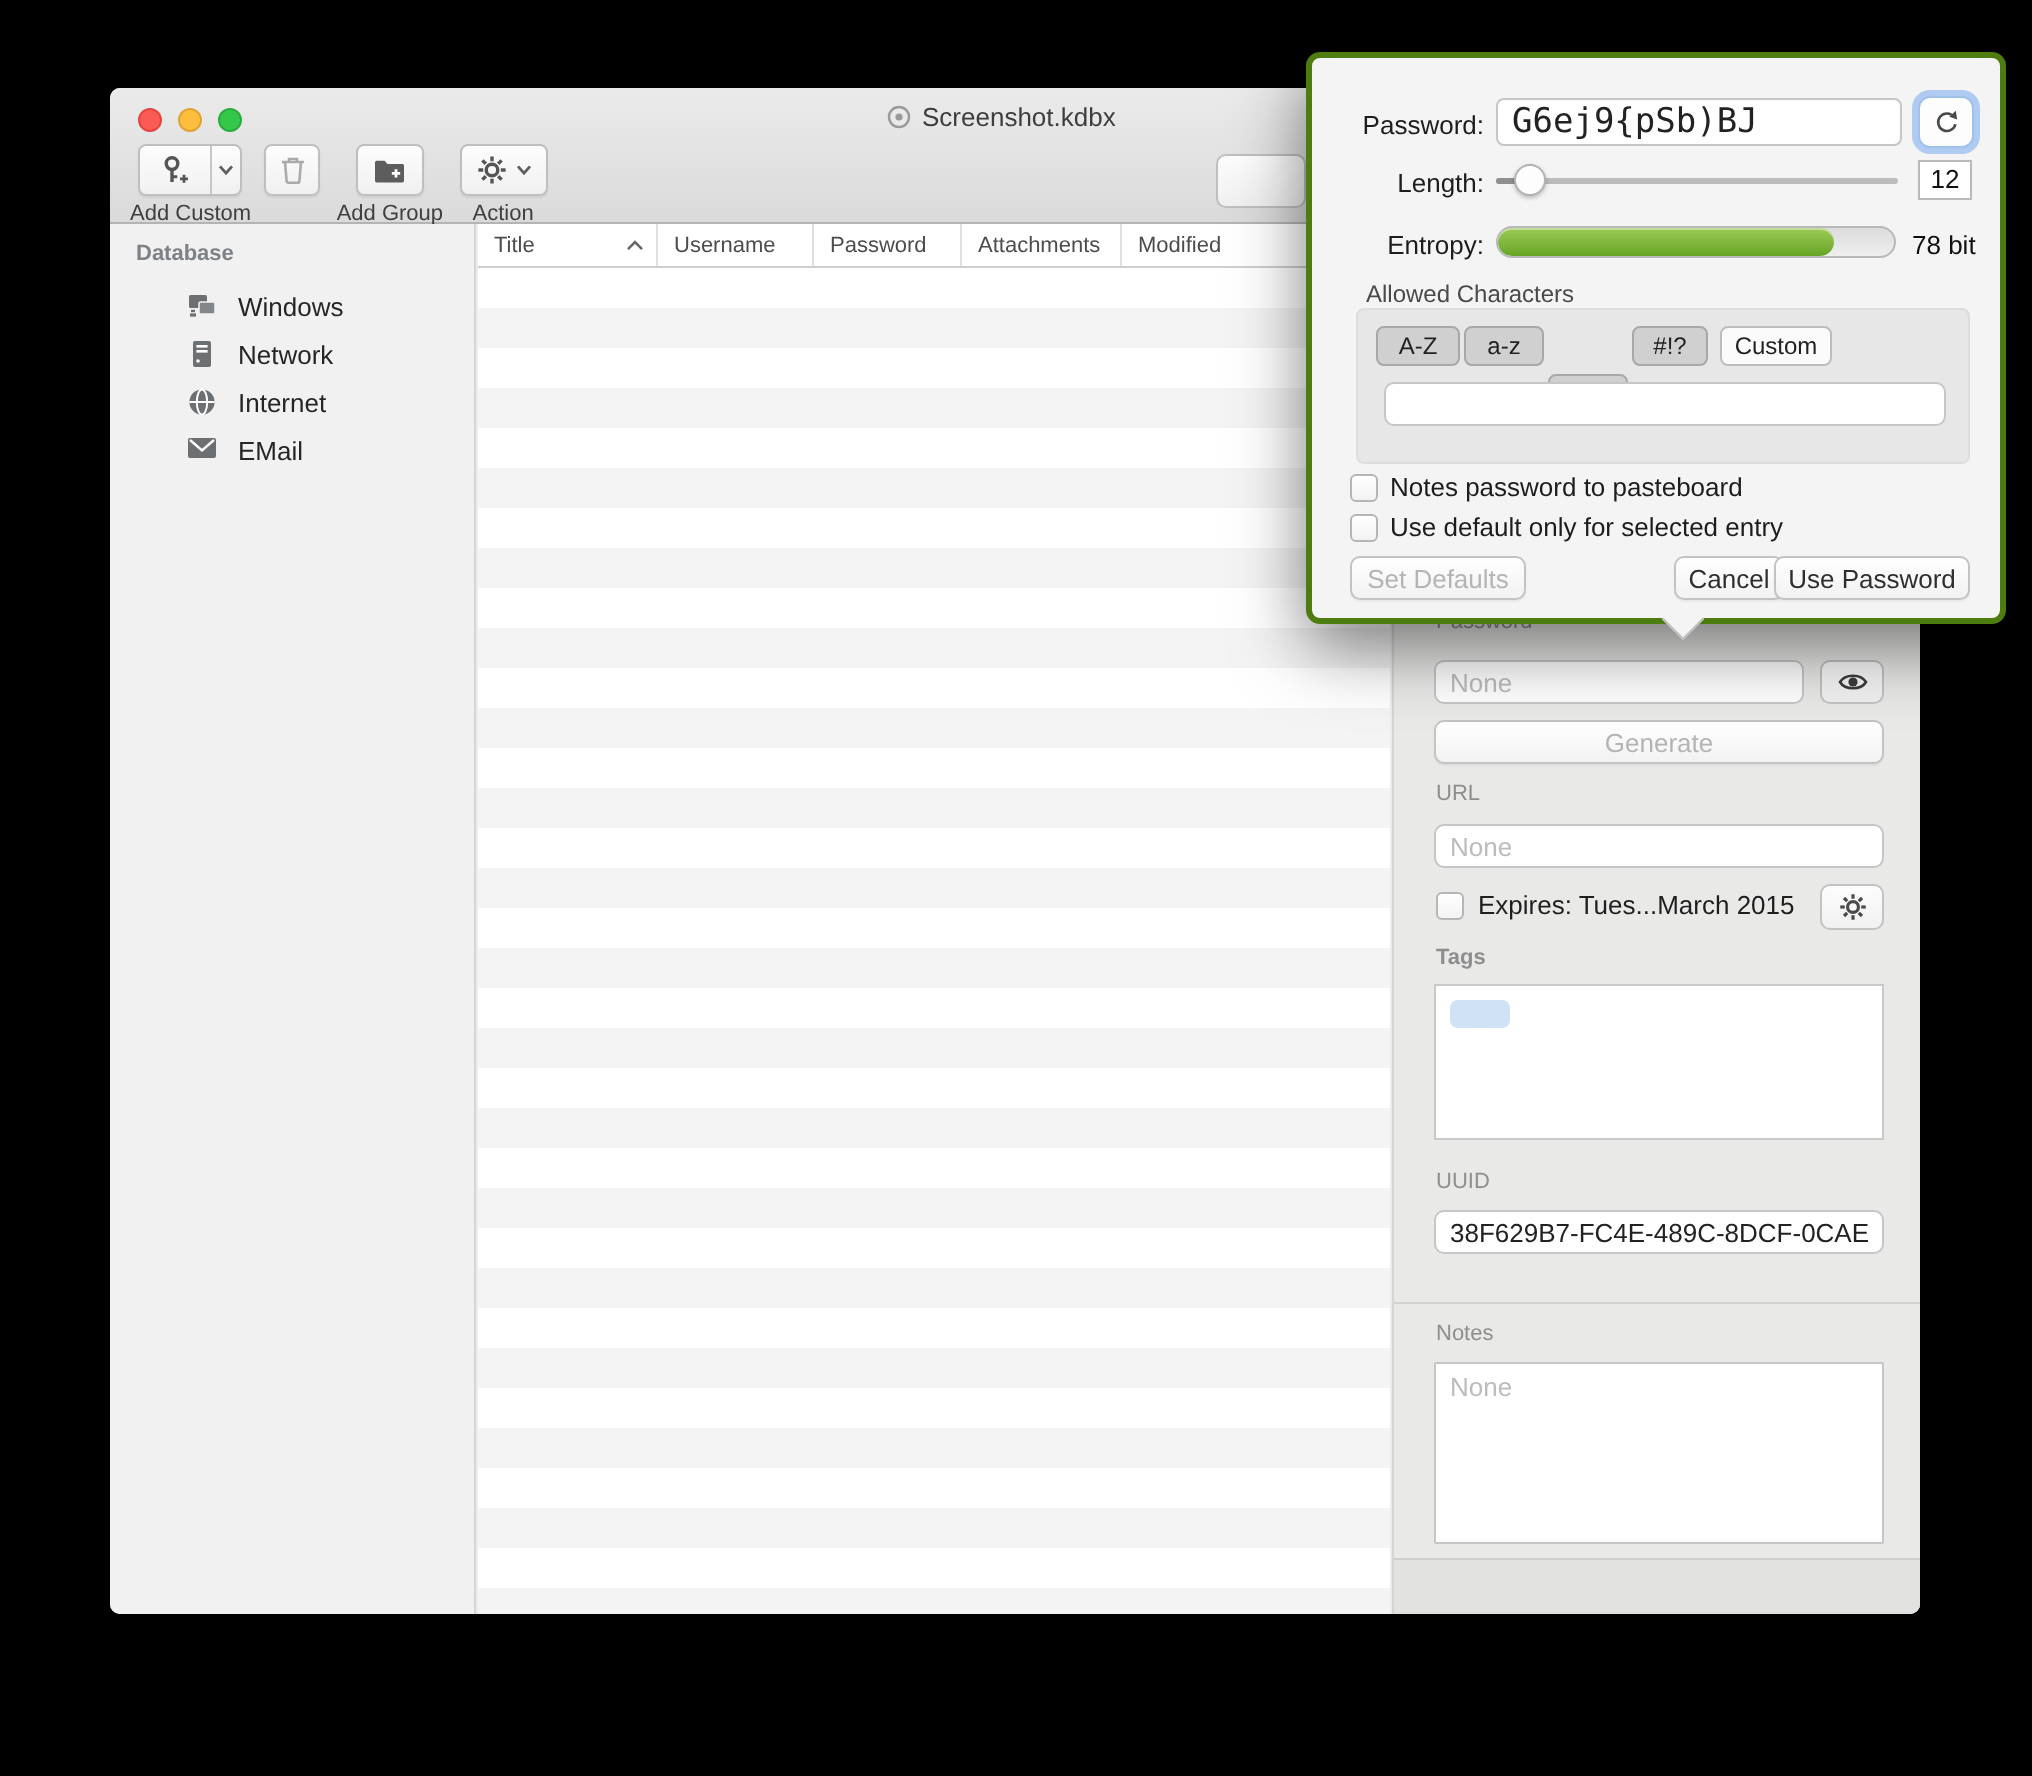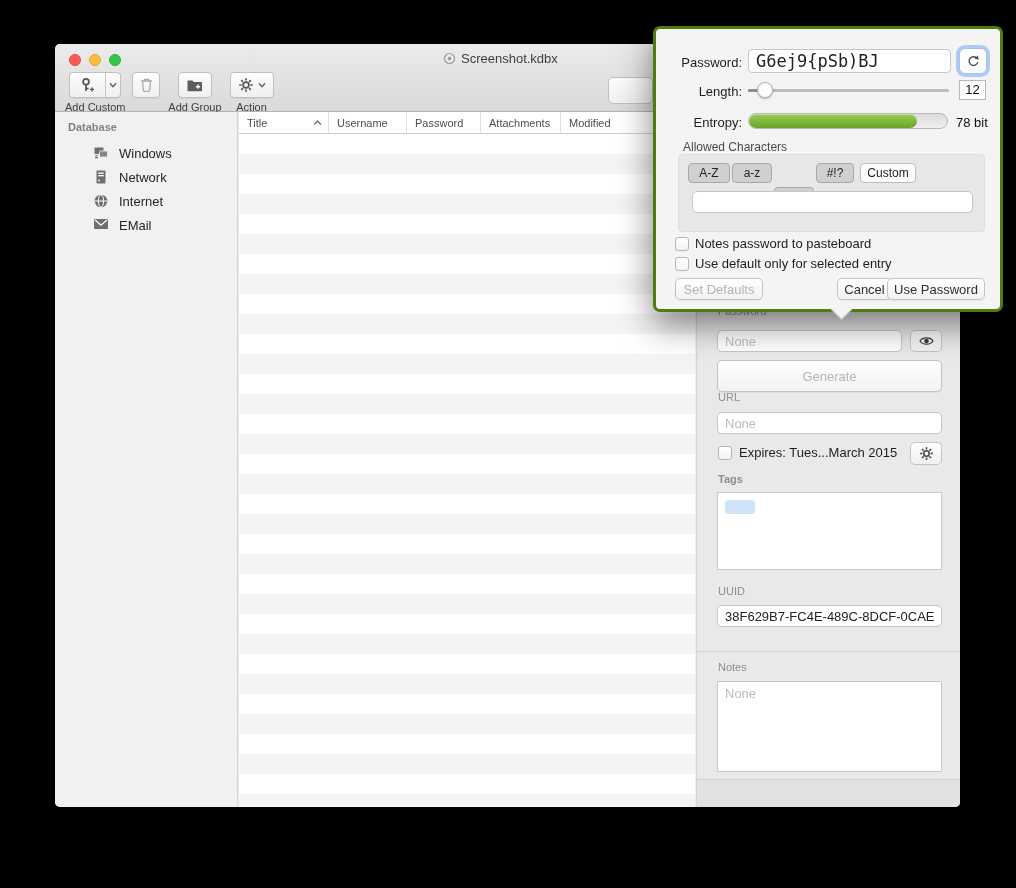--- a/index.html
+++ b/index.html
@@ -297,21 +297,21 @@
 
       <div class="inspector">
         <span class="ins-label" style="top:193px;">Password</span>
         <input class="field" style="position: absolute; left: 20px; top: 218px; width: 185px; height: 22px;" placeholder="None">
         <div class="sqbtn" style="left:213px; top:218px; height:22px;">
           <svg width="17" height="14" viewBox="0 0 16 14">
             <path d="M1.5,7 C4,2.8 12,2.8 14.5,7 C12,11.2 4,11.2 1.5,7 Z" fill="none" stroke="#3c3c3c" stroke-width="1.3"></path>
             <circle cx="8" cy="7" r="2.3" fill="#3c3c3c"></circle>
           </svg>
         </div>
-        <button class="macbtn disabled" style="position:absolute; left:20px; top:248px; width:225px; height:32px;">Generate</button>
+        <button class="macbtn disabled" style="position:absolute; left:20px; top:248px; width:225px; height:22px;">Generate</button>
 
         <span class="ins-label" style="top:279px;">URL</span>
         <input class="field" style="position: absolute; left: 20px; top: 300px; width: 225px; height: 22px;" placeholder="None">
 
         <div style="position:absolute; left:21px; top:333px; display:flex; align-items:center; gap:7px;">
           <span class="cb"></span>
           <span style="font-size:13px; color:#1f1f1f;">Expires: Tues...March 2015</span>
         </div>
         <div class="sqbtn" style="left:213px; top:330px;">
           <svg width="15" height="15" viewBox="0 0 16 16">

